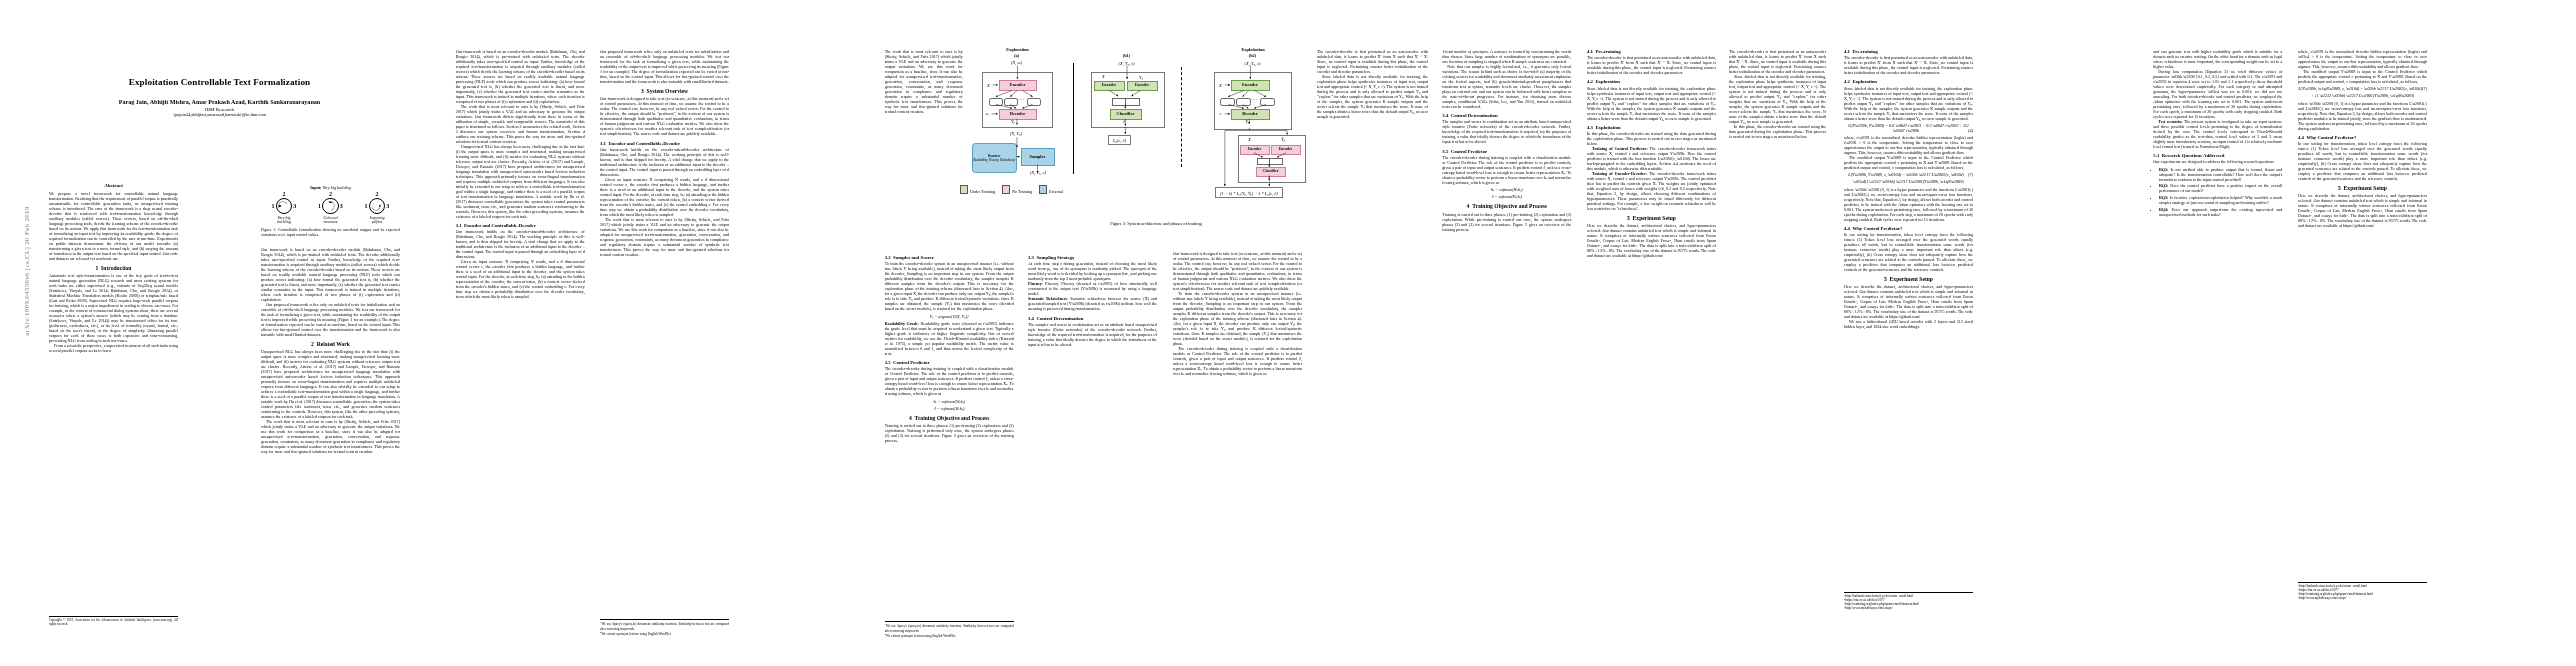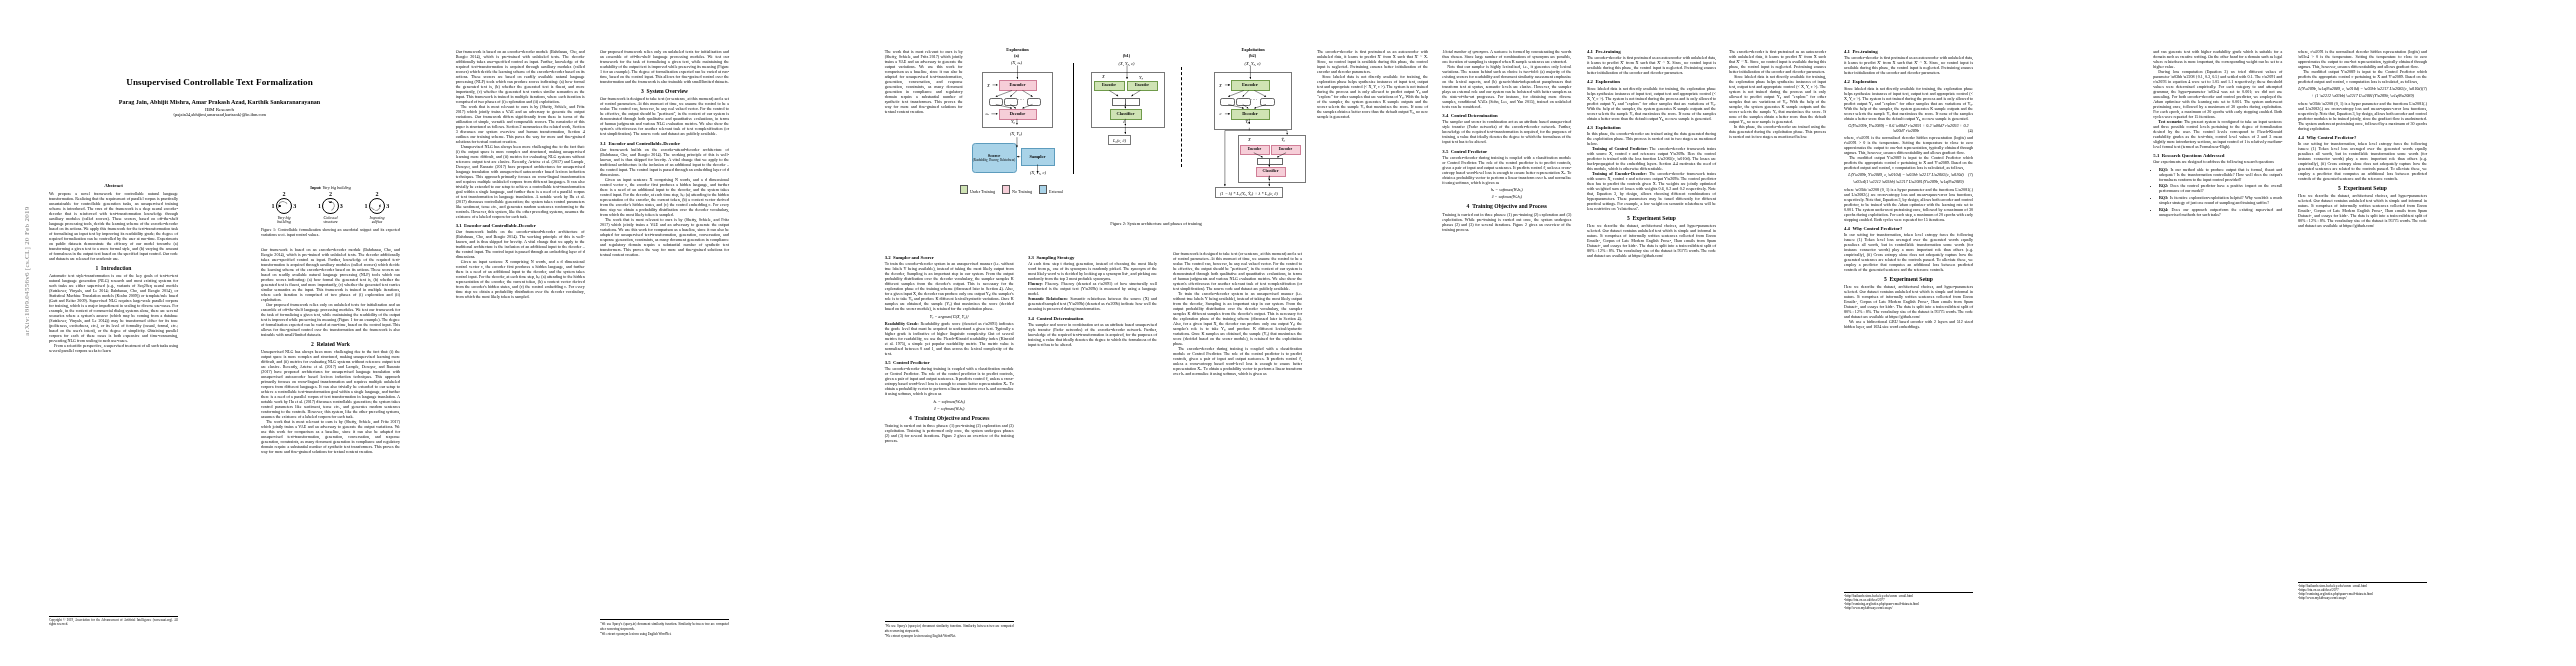--- a/index.html
+++ b/index.html
@@ -84,21 +84,21 @@
 </head>
 <body>
 
 <div id="sheet">
 
   <div class="page pg1">
 
     <div class="arxiv">arXiv:1809.04556v6  [cs.CL]  20 Feb 2019</div>
 
     <div class="col" style="left:53px;top:77px;width:333px;">
-      <h1 class="title">Unsupervised Controllable Text Formalization</h1>
+      <h1 class="title">Exploitation Controllable Text Formalization</h1>
       <div class="authors">Parag Jain, Abhijit Mishra, Amar Prakash Azad, Karthik Sankaranarayanan</div>
       <div class="affil">IBM Research</div>
       <div class="email">{pajain34,abhijimi,amarazad,kartsank}@in.ibm.com</div>
     </div>
 
     <div class="col body-txt" style="left:49px;top:183px;width:129px;">
       <h2 class="abs">Abstract</h2>
       <p class="noind">We propose a novel framework for controllable natural language transformation. Realizing that the requirement of parallel corpus is practically unsustainable for controllable generation tasks, an unsupervised training scheme is introduced. The crux of the framework is a deep neural encoder-decoder that is reinforced with text-transformation knowledge through auxiliary modules (called scorers). These scorers, based on off-the-shelf language processing tools, decide the learning scheme of the encoder-decoder based on its actions. We apply this framework for the text-transformation task of formalizing an input text by improving its readability grade; the degree of required formalization can be controlled by the user at run-time. Experiments on public datasets demonstrate the efficacy of our model towards: (a) transforming a given text to a more formal style, and (b) varying the amount of formalness in the output text based on the specified input control. Our code and datasets are released for academic use.</p>
 
       <h2 class="sec ctr">

